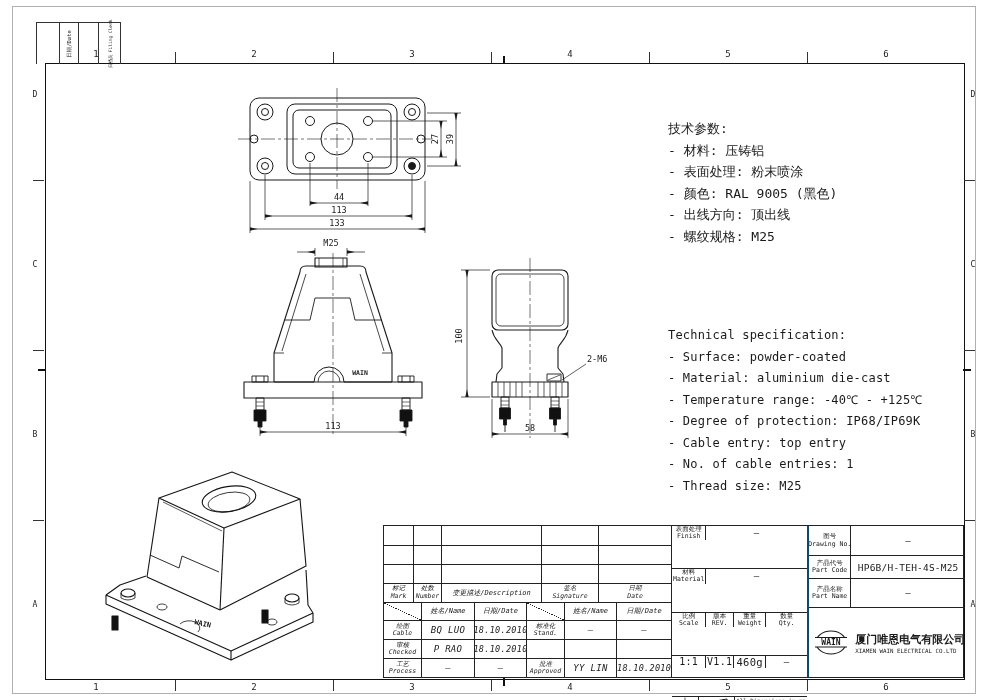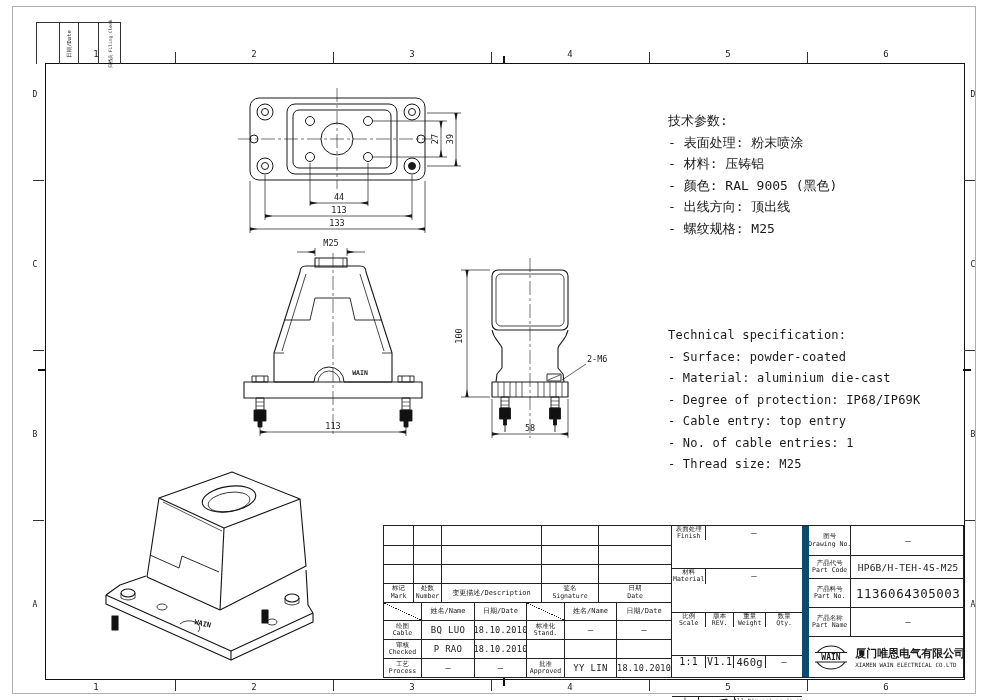--- a/index.html
+++ b/index.html
@@ -21,23 +21,23 @@
          font-size:5.5px;white-space:nowrap;color:#222;}
   
   .specs{line-height:21.5px;white-space:nowrap;}
   .specs.cn{font-size:13px;}
   .specs.en{font-size:12px;letter-spacing:.2px;}
   
   .tblock{left:383px;top:525px;width:581px;height:153px;display:flex;border:1.4px solid #222;
           box-sizing:border-box;background:#fff;}
   .tb-sec{display:flex;flex-direction:column;box-sizing:border-box;height:100%;}
   .tb-left{width:290px;border-right:1px solid #222;}
-  .tb-ml{width:137px;border-right:7px solid #0c4a6e;gap:28px;}
+  .tb-ml{width:137px;border-right:2px solid #0c4a6e;gap:28px;}
   .tb-right{flex:1;}
-  .r{display:flex;flex:1;min-height:0;}
+  .r{display:flex;flex:1;min-height:0;font-style:italic;}
   .rw{display:flex;box-sizing:border-box;}
   .c{border-left:1px solid #222;border-top:1px solid #222;display:flex;flex-direction:column;
      align-items:center;justify-content:center;box-sizing:border-box;overflow:hidden;}
   .r .c:first-child,.rw .c:first-child{border-left:none;}
   .r:first-child .c{border-top:none;}
   .rw:first-child .c{border-top:none;}
   .lab .cn{font-size:6.5px;line-height:1.1;white-space:nowrap;}
   .lab .en{font-size:6.5px;line-height:1.1;white-space:nowrap;}
   .lab1{font-size:7px;white-space:nowrap;}
   .val{font-size:9px;letter-spacing:.3px;white-space:nowrap;}
@@ -310,32 +310,33 @@
       <ellipse cx="100" cy="155" rx="5" ry="3" stroke-width="0.8"></ellipse>
       <ellipse cx="210" cy="170" rx="5" ry="3" stroke-width="0.8"></ellipse>
       <path d="M118,172 A9,6 0 0 1 136,180" stroke-width="0.8"></path>
 
       <rect x="50" y="164" width="6" height="14" fill="#111"></rect>
       <rect x="200" y="158" width="6" height="13" fill="#111"></rect>
     </g>
     <text x="132" y="172" font-size="7" font-weight="bold" transform="rotate(13 132 172)">WAIN</text>
   </svg>
 
-  <div class="abs specs cn" style="left:668px;top:110px">
+  <div class="abs specs cn" style="left:668px;top:118px">
     <div>技术参数:</div>
+    <div>- 材料: 压铸铝</div>
     <div>- 表面处理: 粉末喷涂</div>
-    <div>- 材料: 压铸铝</div>
     <div>- 颜色: RAL 9005 (黑色)</div>
     <div>- 出线方向: 顶出线</div>
     <div>- 螺纹规格: M25</div>
   </div>
   <div class="abs specs en" style="left:668px;top:325px">
     <div>Technical specification:</div>
     <div>- Surface: powder-coated</div>
     <div>- Material: aluminium die-cast</div>
+    <div>- Temperature range: -40℃ - +125℃</div>
     <div>- Degree of protection: IP68/IP69K</div>
     <div>- Cable entry: top entry</div>
     <div>- No. of cable entries: 1</div>
     <div>- Thread size: M25</div>
   </div>
 
   <div class="abs tblock">
 
     <div class="tb-sec tb-left">
       <div class="r">
@@ -505,27 +506,20 @@
             <span class="en">Drawing No.</span>
           </div>
         <div class="c val" style="flex:1">–</div>
       </div>
       <div class="rw" style="height:23px">
         <div class="c lab" style="width:41px">
             <span class="cn">产品代号</span>
             <span class="en">Part Code</span>
           </div>
         <div class="c val-code" style="flex:1">HP6B/H-TEH-4S-M25</div>
-      </div>
-      <div class="rw" style="height:29px">
-        <div class="c lab" style="width:41px">
-            <span class="cn">产品料号</span>
-            <span class="en">Part No.</span>
-          </div>
-        <div class="c val-big" style="flex:1">1136064305003</div>
       </div>
       <div class="rw" style="height:29px">
         <div class="c lab" style="width:41px">
             <span class="cn">产品名称</span>
             <span class="en">Part Name</span>
           </div>
         <div class="c val" style="flex:1">–</div>
       </div>
       <div class="rw" style="flex:1">
         <div class="c" style="width:44px">

